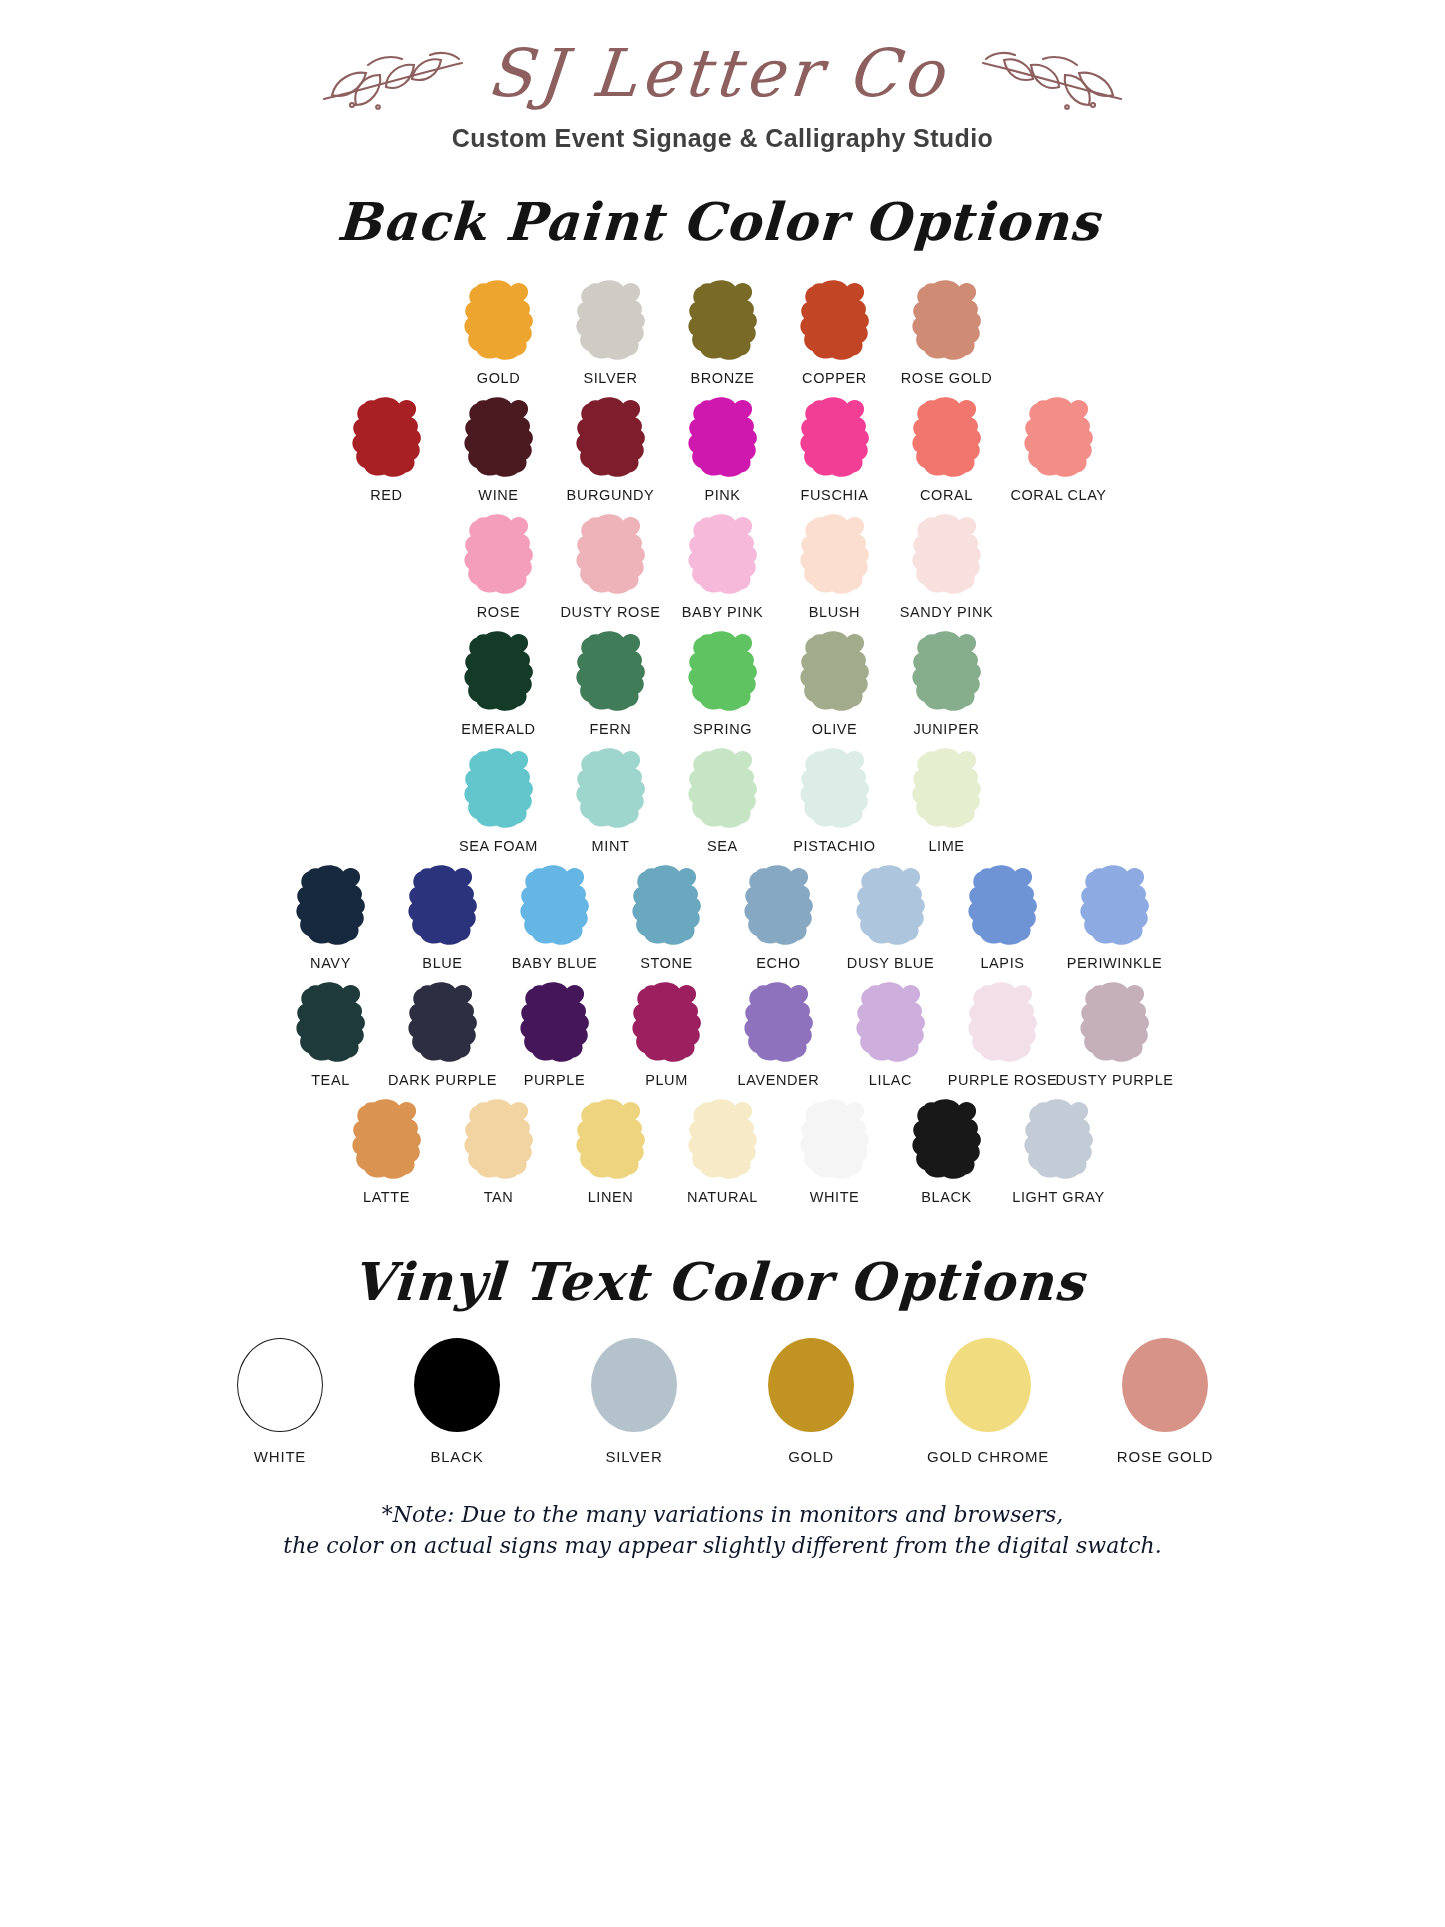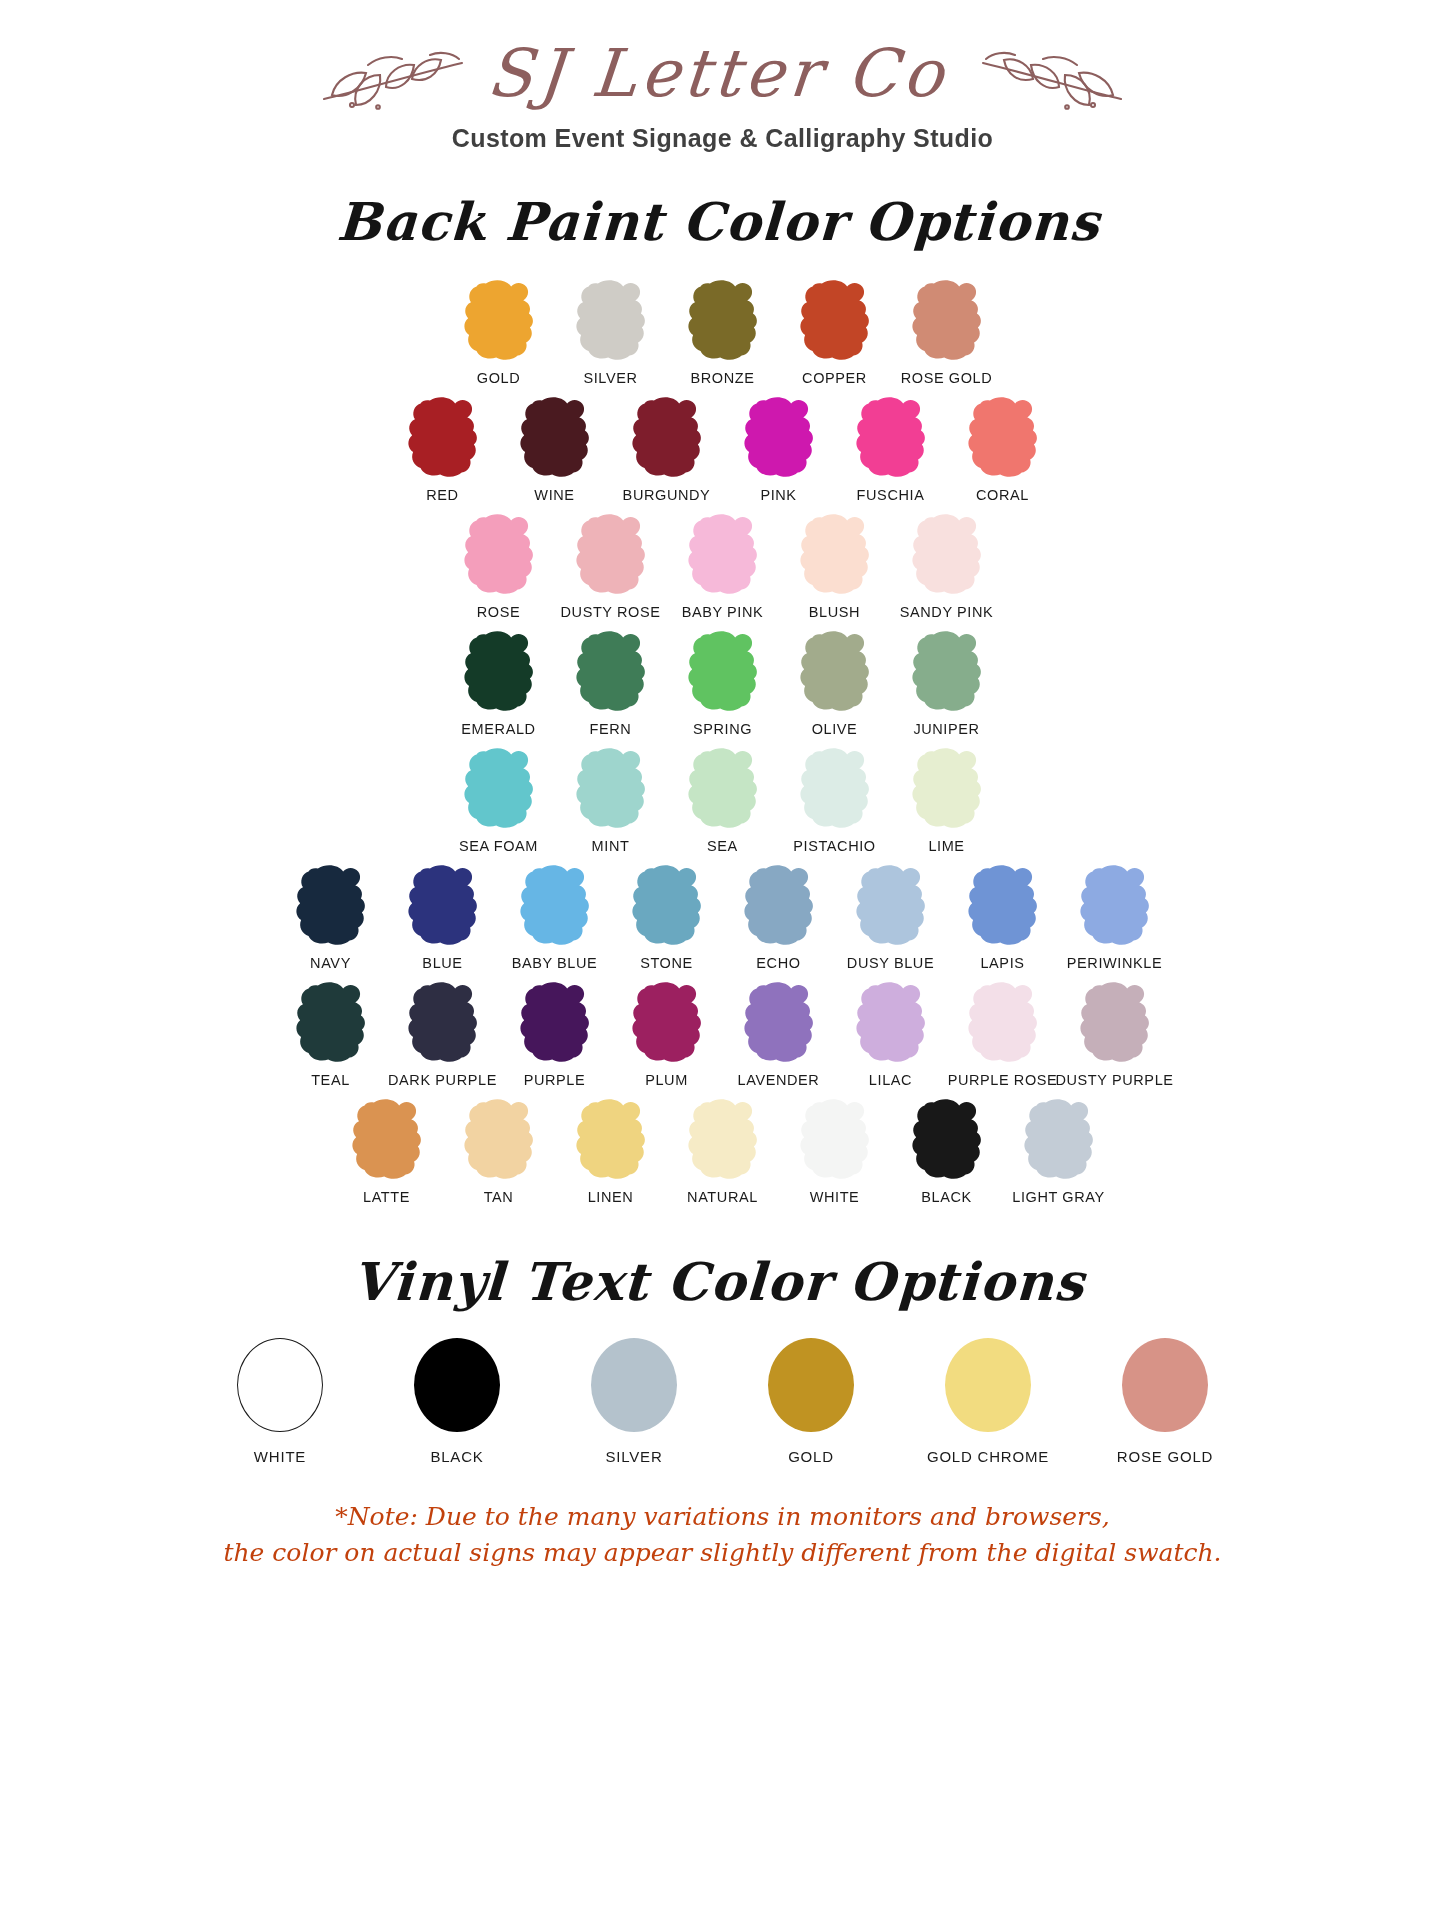--- a/index.html
+++ b/index.html
@@ -116,23 +116,23 @@
     color: #1b1b1b;
     white-space: nowrap;
   }
 
   
   .footer-note {
     margin-top: 34px;
     text-align: center;
     font-family: "DejaVu Serif", serif;
     font-style: italic;
-    font-size: 25px;
+    font-size: 22px;
     line-height: 1.42;
-    color: #c2410c;
+    color: #0f172a;
   }
   .footer-note span { display: block; }
 </style>
 </head>
 <body>
 
 <div class="header">
   <div class="logo-row">
 
     <span>
@@ -238,20 +238,26 @@
           <path d="M27 6 C36 0 49 2 54 9 C58 4 66 4 70 9 C74 14 72 21 67 24 C73 26 76 32 73 38 C78 41 79 49 74 53 C78 58 76 66 70 69 C72 75 68 82 61 83 C56 88 45 89 38 85 C30 88 20 85 17 78 C10 76 6 68 9 61 C3 57 2 48 8 43 C3 38 4 29 11 26 C7 20 10 11 17 9 C19 6 23 5 27 6 Z" fill="#f23e94"></path>
         </svg>
         <div class="swatch-label">FUSCHIA</div>
       </div>
       <div class="swatch-cell">
         <svg class="smear" viewBox="0 0 82 92">
           <path d="M27 6 C36 0 49 2 54 9 C58 4 66 4 70 9 C74 14 72 21 67 24 C73 26 76 32 73 38 C78 41 79 49 74 53 C78 58 76 66 70 69 C72 75 68 82 61 83 C56 88 45 89 38 85 C30 88 20 85 17 78 C10 76 6 68 9 61 C3 57 2 48 8 43 C3 38 4 29 11 26 C7 20 10 11 17 9 C19 6 23 5 27 6 Z" fill="#f0766e"></path>
         </svg>
         <div class="swatch-label">CORAL</div>
       </div>
+      <div class="swatch-cell">
+        <svg class="smear" viewBox="0 0 82 92">
+          <path d="M27 6 C36 0 49 2 54 9 C58 4 66 4 70 9 C74 14 72 21 67 24 C73 26 76 32 73 38 C78 41 79 49 74 53 C78 58 76 66 70 69 C72 75 68 82 61 83 C56 88 45 89 38 85 C30 88 20 85 17 78 C10 76 6 68 9 61 C3 57 2 48 8 43 C3 38 4 29 11 26 C7 20 10 11 17 9 C19 6 23 5 27 6 Z" fill="#f28e87"></path>
+        </svg>
+        <div class="swatch-label">CORAL CLAY</div>
+      </div>
     </div>
     <div class="swatch-row">
       <div class="swatch-cell">
         <svg class="smear" viewBox="0 0 82 92">
           <path d="M27 6 C36 0 49 2 54 9 C58 4 66 4 70 9 C74 14 72 21 67 24 C73 26 76 32 73 38 C78 41 79 49 74 53 C78 58 76 66 70 69 C72 75 68 82 61 83 C56 88 45 89 38 85 C30 88 20 85 17 78 C10 76 6 68 9 61 C3 57 2 48 8 43 C3 38 4 29 11 26 C7 20 10 11 17 9 C19 6 23 5 27 6 Z" fill="#f49ebb"></path>
         </svg>
         <div class="swatch-label">ROSE</div>
       </div>
       <div class="swatch-cell">
         <svg class="smear" viewBox="0 0 82 92">

